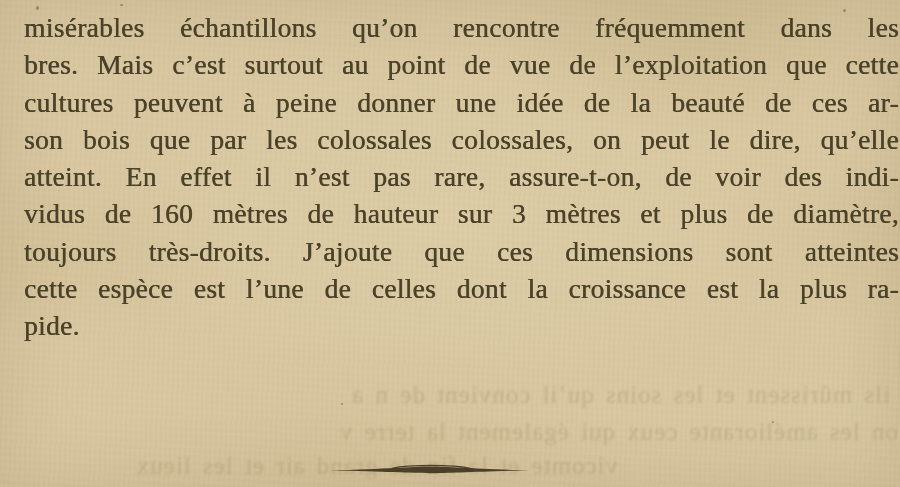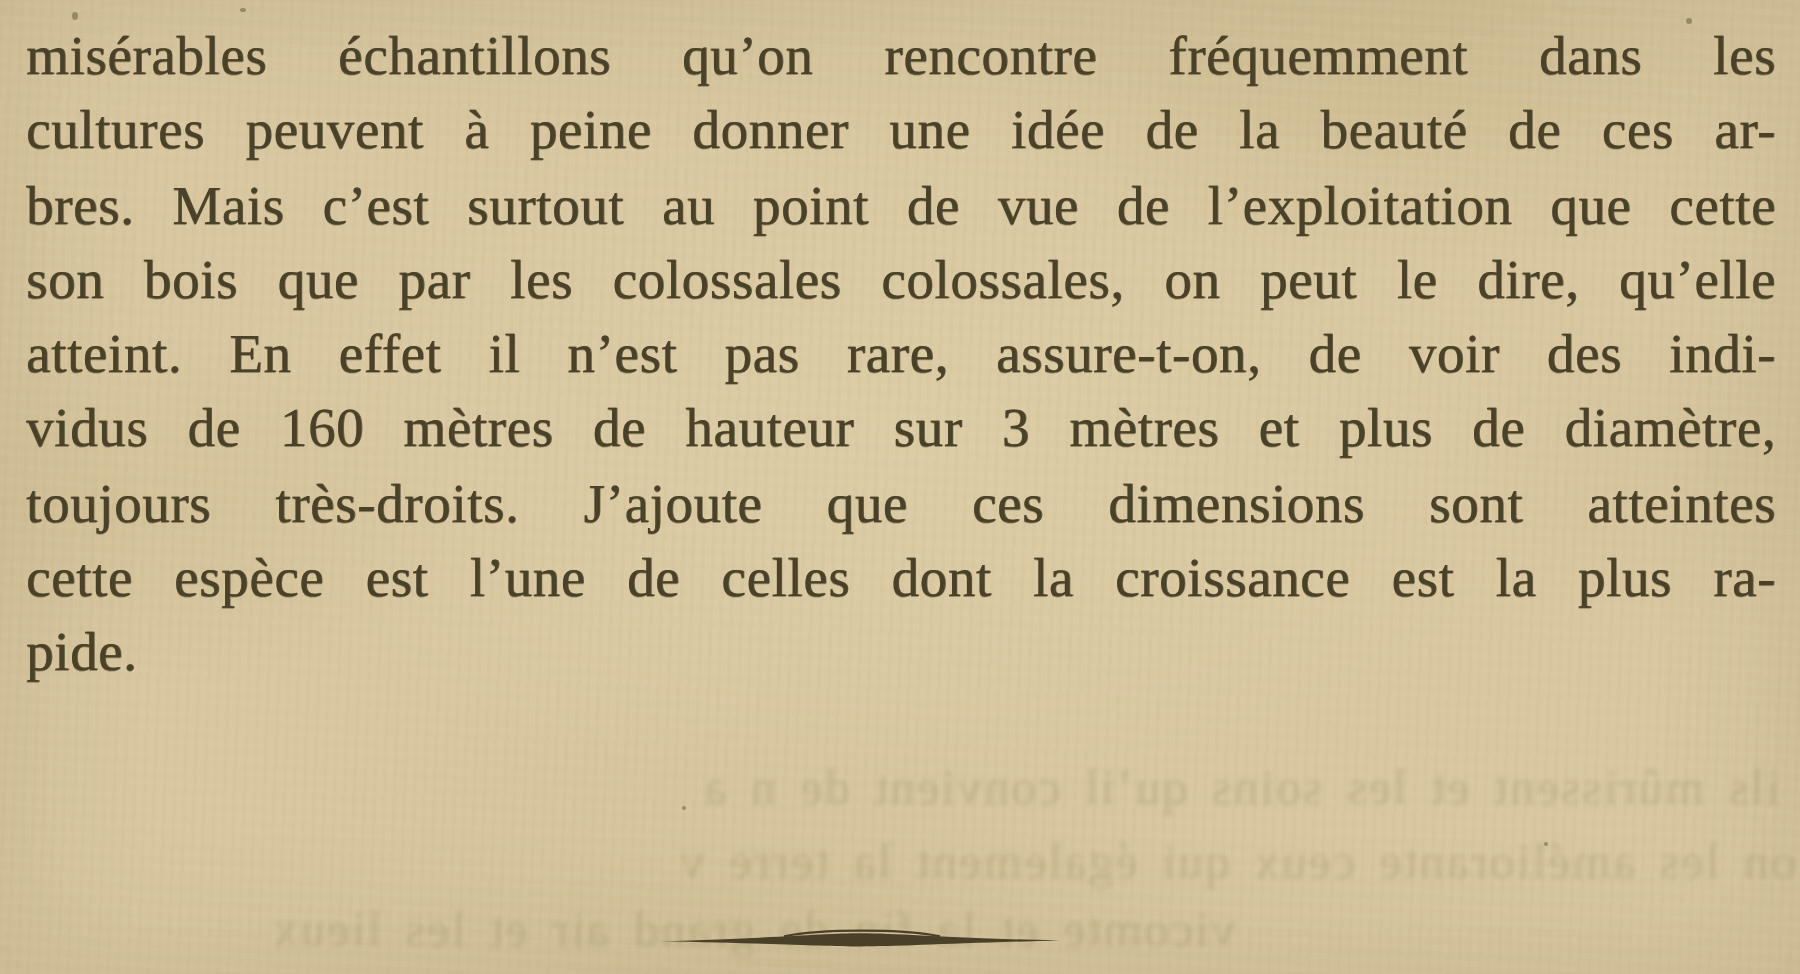--- a/index.html
+++ b/index.html
@@ -25,21 +25,21 @@
   .grain {
     position: absolute; inset: 0;
     background-image:
       repeating-linear-gradient(92deg, rgba(165,145,100,0.05) 0 2px, transparent 2px 5px),
       repeating-linear-gradient(3deg,  rgba(235,225,190,0.05) 0 3px, transparent 3px 7px);
     pointer-events: none;
   }
 
   .paragraph {
     position: absolute;
-    left: 13px; top: 9px;
+    left: 24px; top: 9px;
     width: 875px;
   }
   .line {
     font-size: 27.5px;
     line-height: 37.3px;
     color: #4a4129;
     text-align: justify;
     text-align-last: justify;
     letter-spacing: 0.3px;
     word-spacing: 2.5px;
@@ -95,22 +95,22 @@
 <div class="paper">
 
   <div class="grain"></div>
 
   <div class="bleed bleed-1">ils mûrissent et les soins qu’il convient de n a</div>
   <div class="bleed bleed-2">on les améliorante ceux qui également la terre v</div>
   <div class="bleed bleed-3">vicomte et la fin de grand air et les lieux</div>
 
   <div class="paragraph">
     <div class="line">misérables échantillons qu’on rencontre fréquemment dans les</div>
+    <div class="line">bres. Mais c’est surtout au point de vue de l’exploitation que cette</div>
     <div class="line">cultures peuvent à peine donner une idée de la beauté de ces ar-</div>
-    <div class="line">bres. Mais c’est surtout au point de vue de l’exploitation que cette</div>
     <div class="line">son bois que par les colossales colossales, on peut le dire, qu’elle</div>
     <div class="line">atteint. En effet il n’est pas rare, assure-t-on, de voir des indi-</div>
     <div class="line">vidus de 160 mètres de hauteur sur 3 mètres et plus de diamètre,</div>
     <div class="line">toujours très-droits. J’ajoute que ces dimensions sont atteintes</div>
     <div class="line">cette espèce est l’une de celles dont la croissance est la plus ra-</div>
     <div class="line last">pide.</div>
   </div>
 
   <svg class="rule-svg" viewBox="0 0 204 18" xmlns="http://www.w3.org/2000/svg" aria-hidden="true">
     <path d="M2,9.6 C 58,8.2 84,5.6 102,5.6 C 122,5.6 148,8.2 202,9.2

